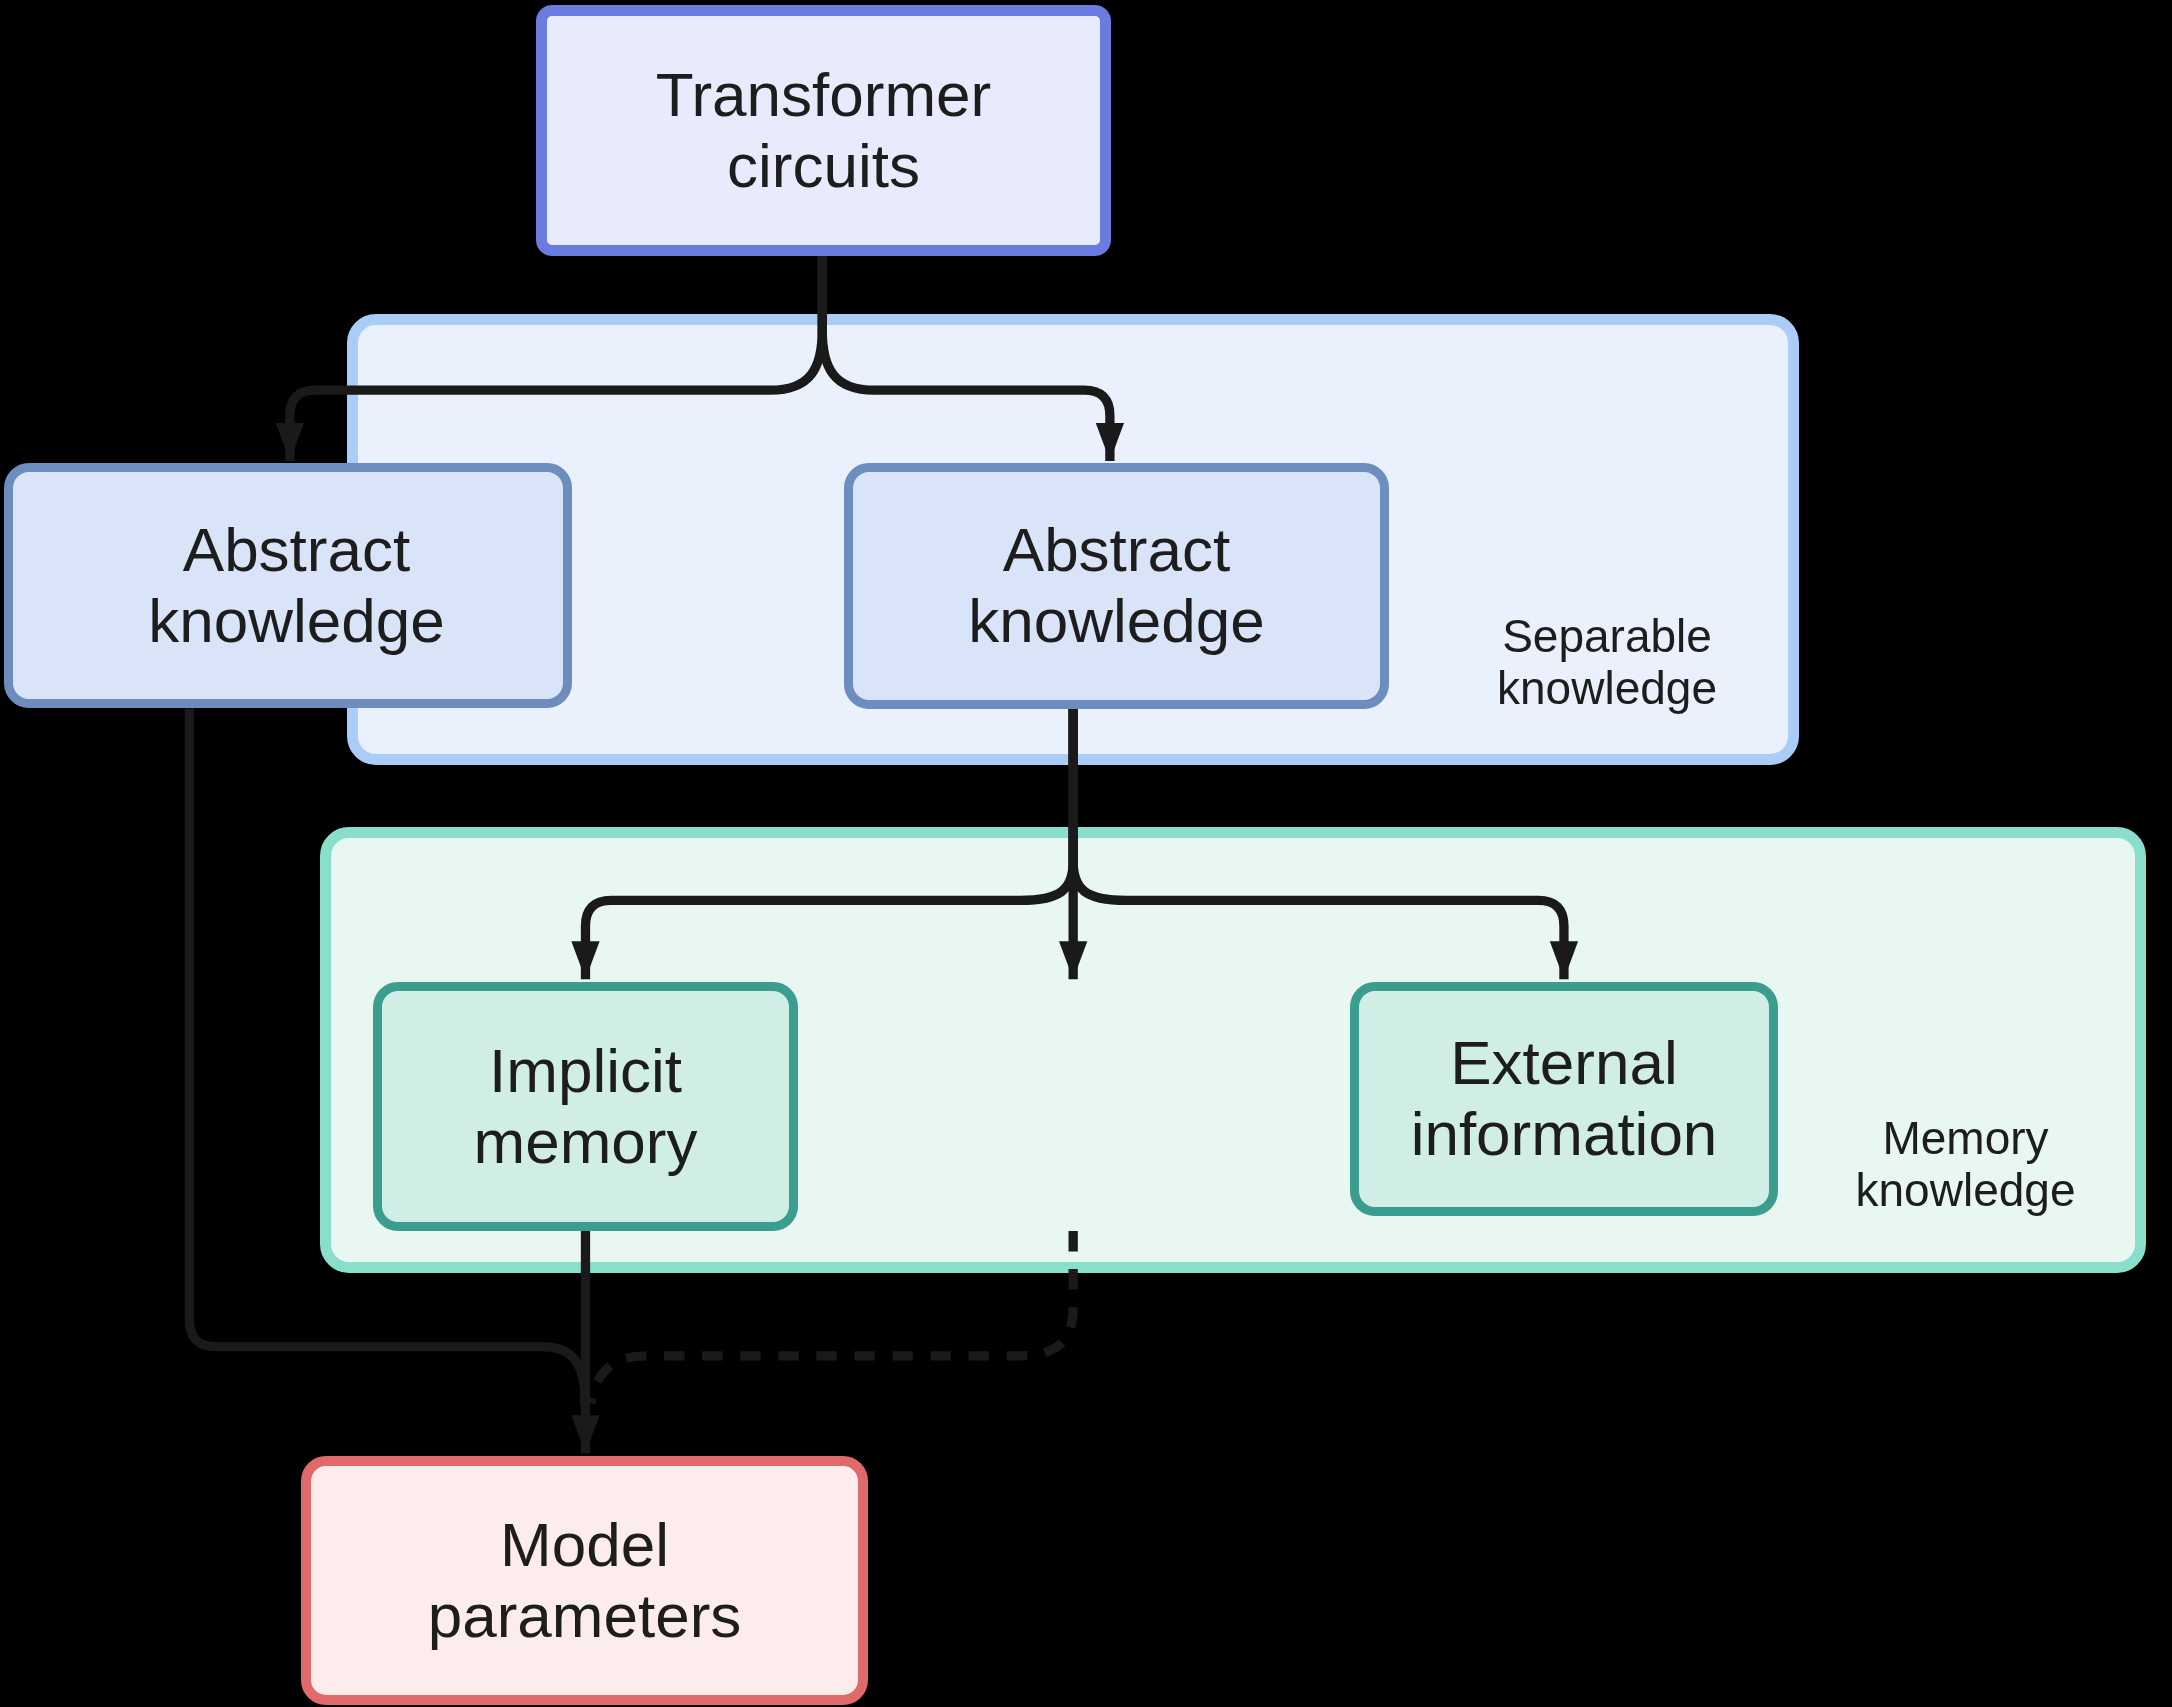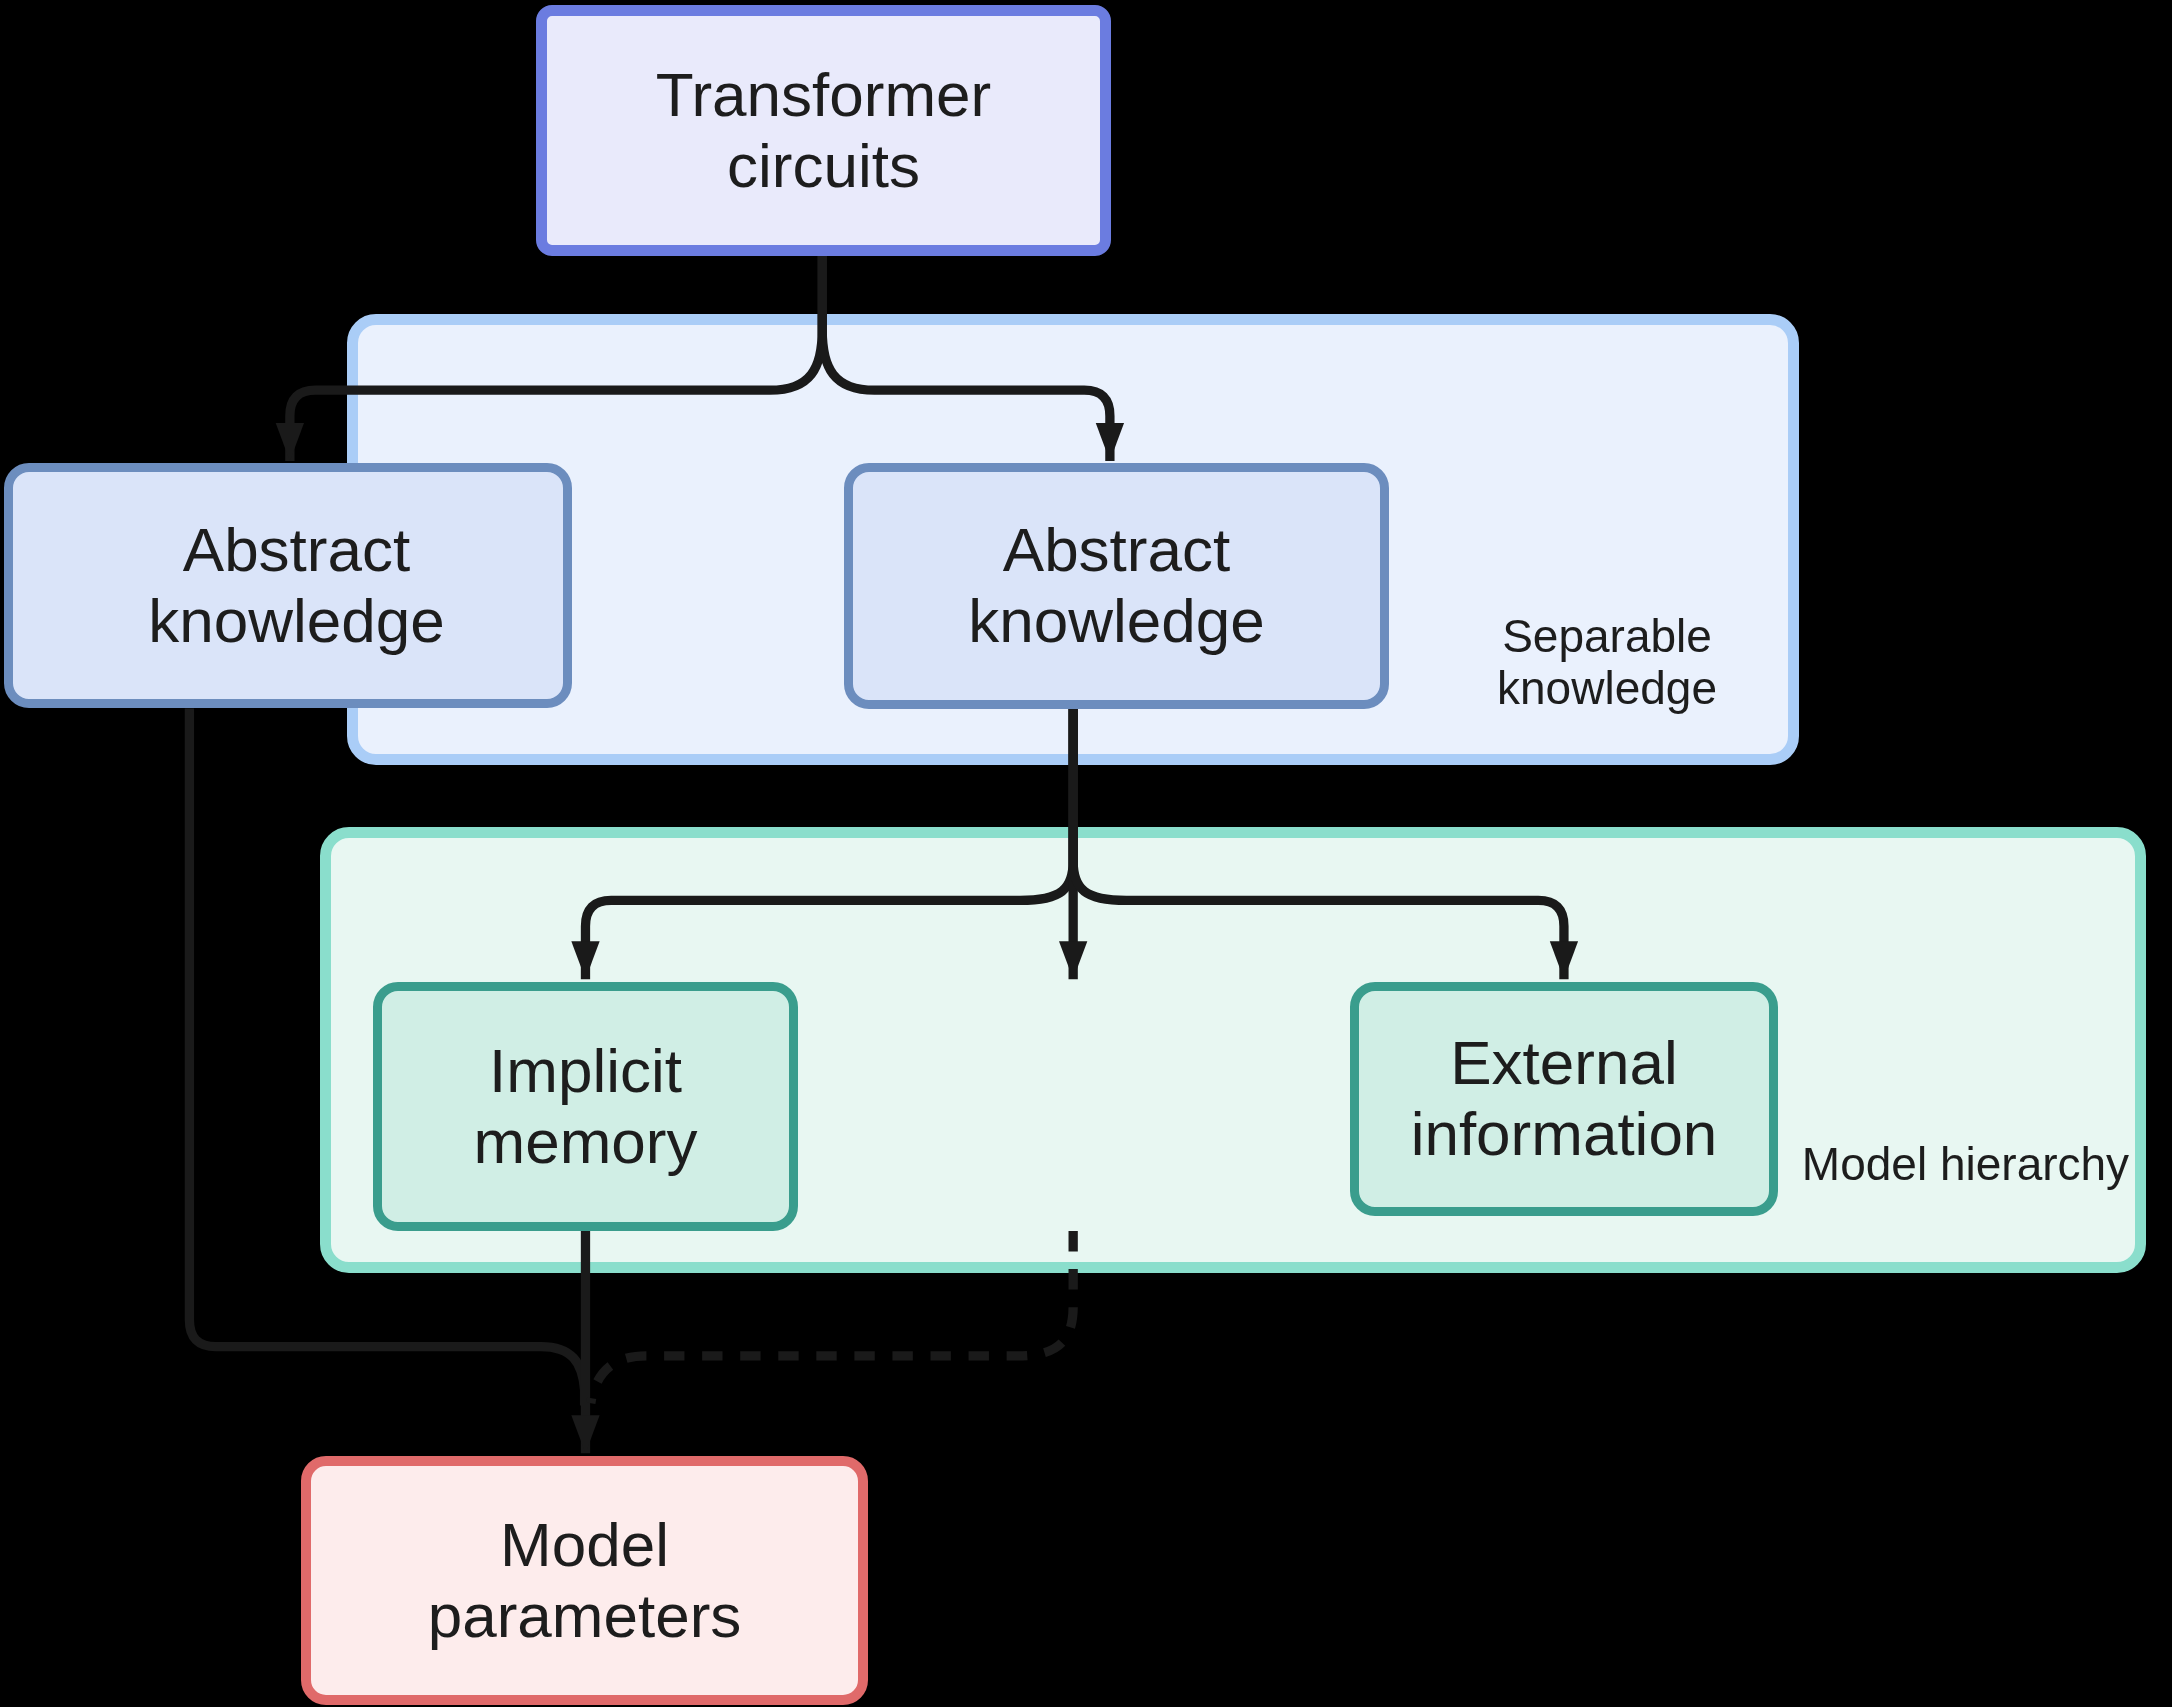--- a/index.html
+++ b/index.html
@@ -111,21 +111,21 @@
 
 <div id="canvas">
 
   <div class="group separable"></div>
   <div class="group memory"></div>
 
   <div class="grouplabel separable">
     <span>Separable knowledge</span>
   </div>
   <div class="grouplabel memory">
-    <span>Model hierarchy</span>
+    <span>Memory knowledge</span>
   </div>
 
   <svg id="edges" width="2172" height="1708" viewBox="0 0 4908 3858">
     <defs>
       <marker id="ah" markerUnits="userSpaceOnUse" markerWidth="100" markerHeight="80" refX="86" refY="40" orient="auto">
         <path d="M 0 8 L 0 72 L 86 40 Z" fill="#1A1A1A"></path>
       </marker>
     </defs>
     <path class="edge" d="M 1858 578 V 745 C 1858 830 1832 881 1740 881 H 713 Q 655 881 655 939 V 1041" marker-end="url(#ah)"></path>
     <path class="edge" d="M 1858 578 V 745 C 1858 830 1884 881 1976 881 H 2450 Q 2508 881 2508 939 V 1041" marker-end="url(#ah)"></path>

